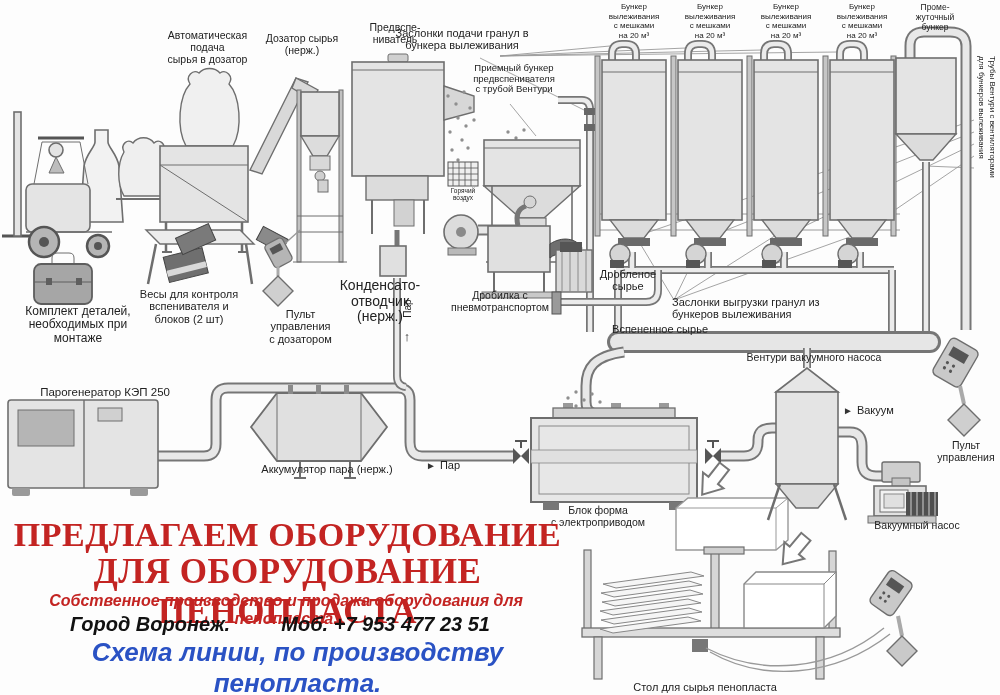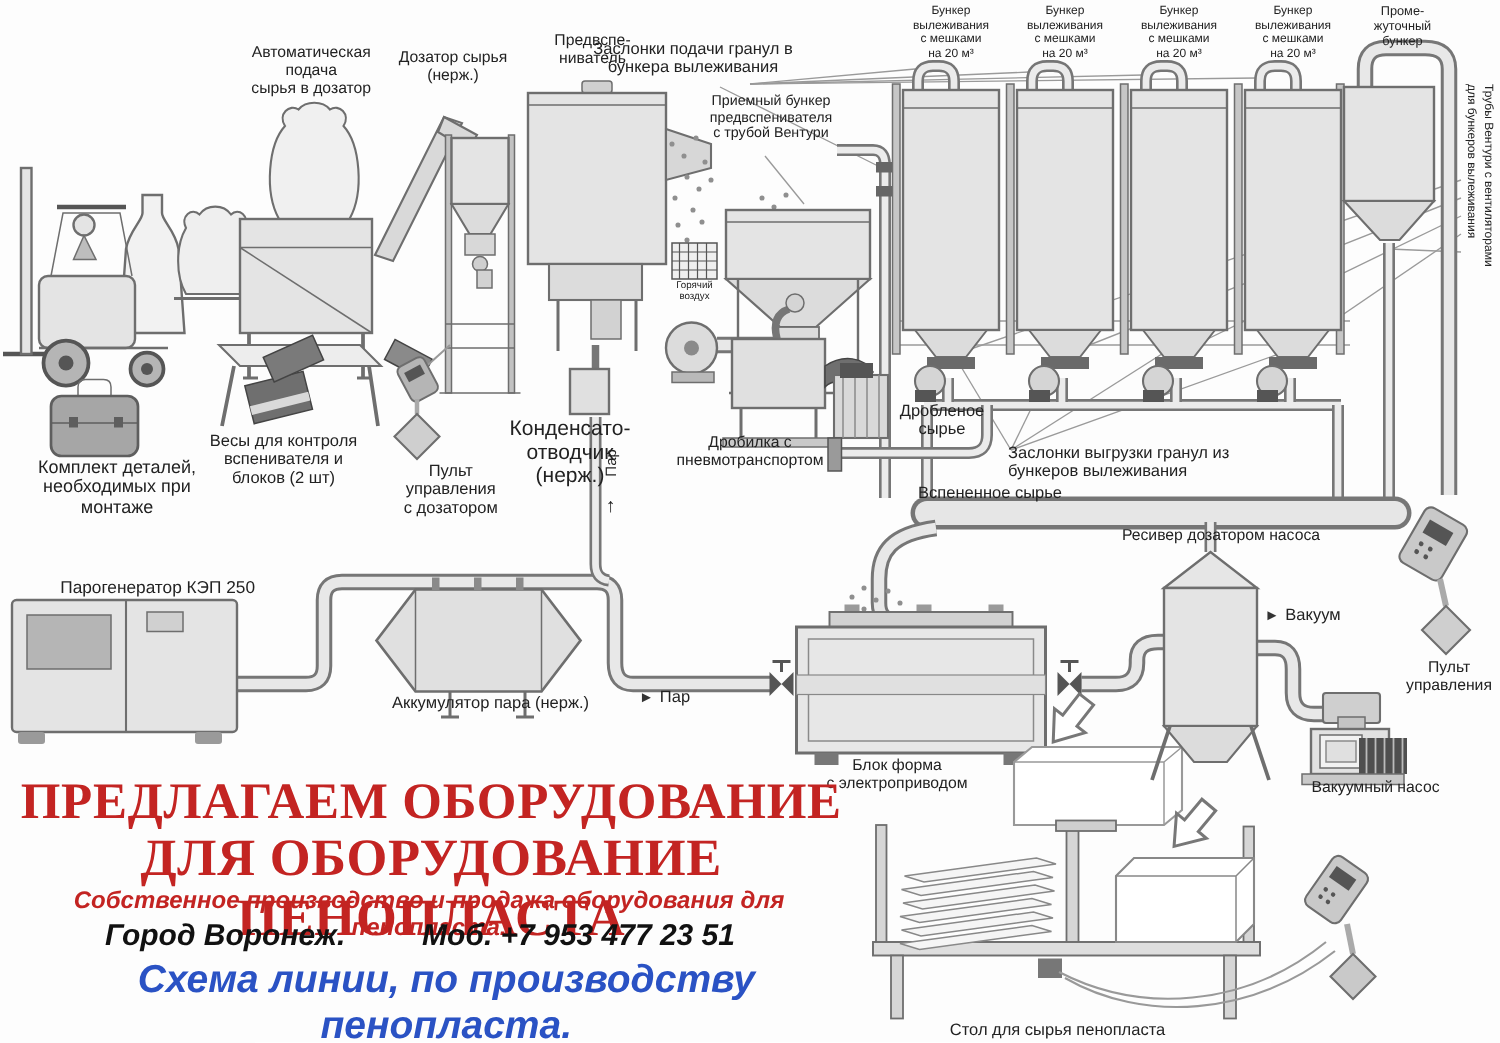--- a/index.html
+++ b/index.html
@@ -474,21 +474,21 @@
 (нерж.)</div>
 <div class="lbl" style="left:388px;top:303px;width:40px;transform:rotate(-90deg);font-size:10px;">Пар</div>
 <div class="lbl" style="left:398px;top:330px;width:18px;font-size:13px;font-weight:bold;">↑</div>
 <div class="lbl" style="left:438px;top:290px;width:124px;">Дробилка с
 пневмотранспортом</div>
 <div class="lbl" style="left:585px;top:268px;width:86px;font-size:11px;">Дробленое
 сырье</div>
 <div class="lbl" style="left:672px;top:296px;width:195px;font-size:11px;text-align:left;">Заслонки выгрузки гранул из
 бункеров вылеживания</div>
 <div class="lbl" style="left:588px;top:323px;width:120px;font-size:11px;text-align:right;">Вспененное сырье</div>
-<div class="lbl" style="left:728px;top:352px;width:172px;">Ресивер дозатором насоса</div>
+<div class="lbl" style="left:728px;top:352px;width:172px;">Вентури вакуумного насоса</div>
 
 <div class="lbl" style="left:8px;top:386px;width:162px;font-size:11.5px;text-align:right;">Парогенератор КЭП  250</div>
 <div class="lbl" style="left:246px;top:463px;width:162px;font-size:11px;">Аккумулятор пара (нерж.)</div>
 
 <div class="row" style="left:426px;top:459px;font-weight:normal;">
   <span class="arrow">►</span>
   <span style="font-weight:normal;font-size:11px;">Пар</span>
 </div>
 
 <div class="lbl" style="left:522px;top:505px;width:152px;">Блок форма

